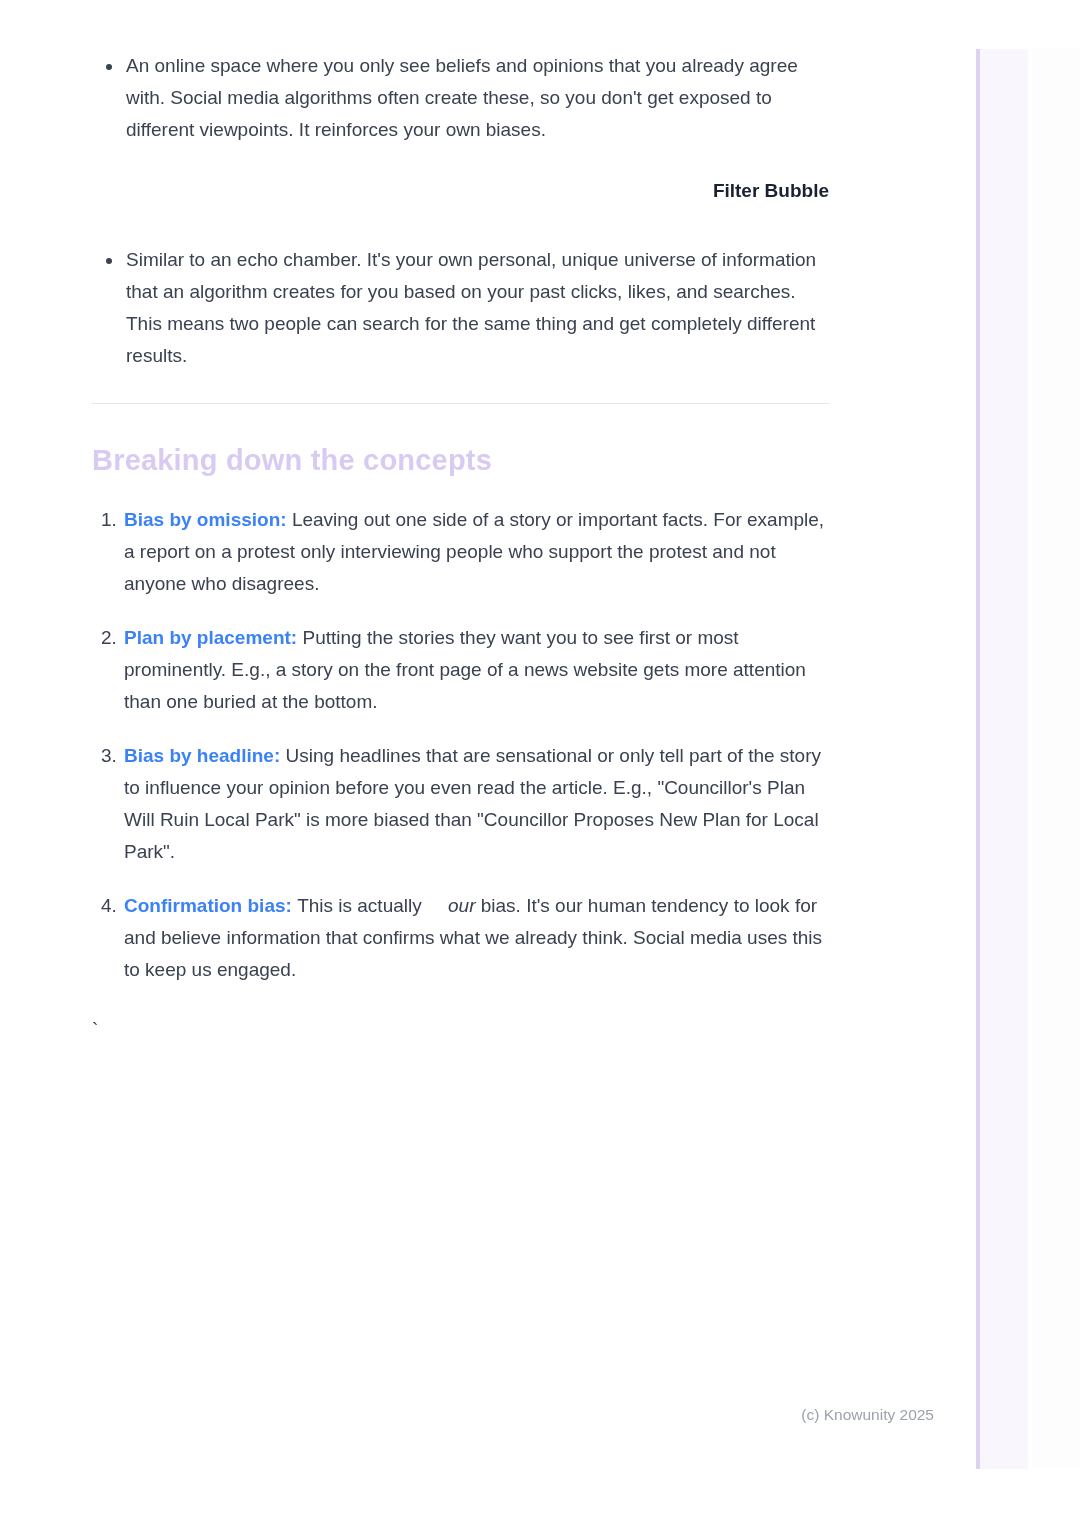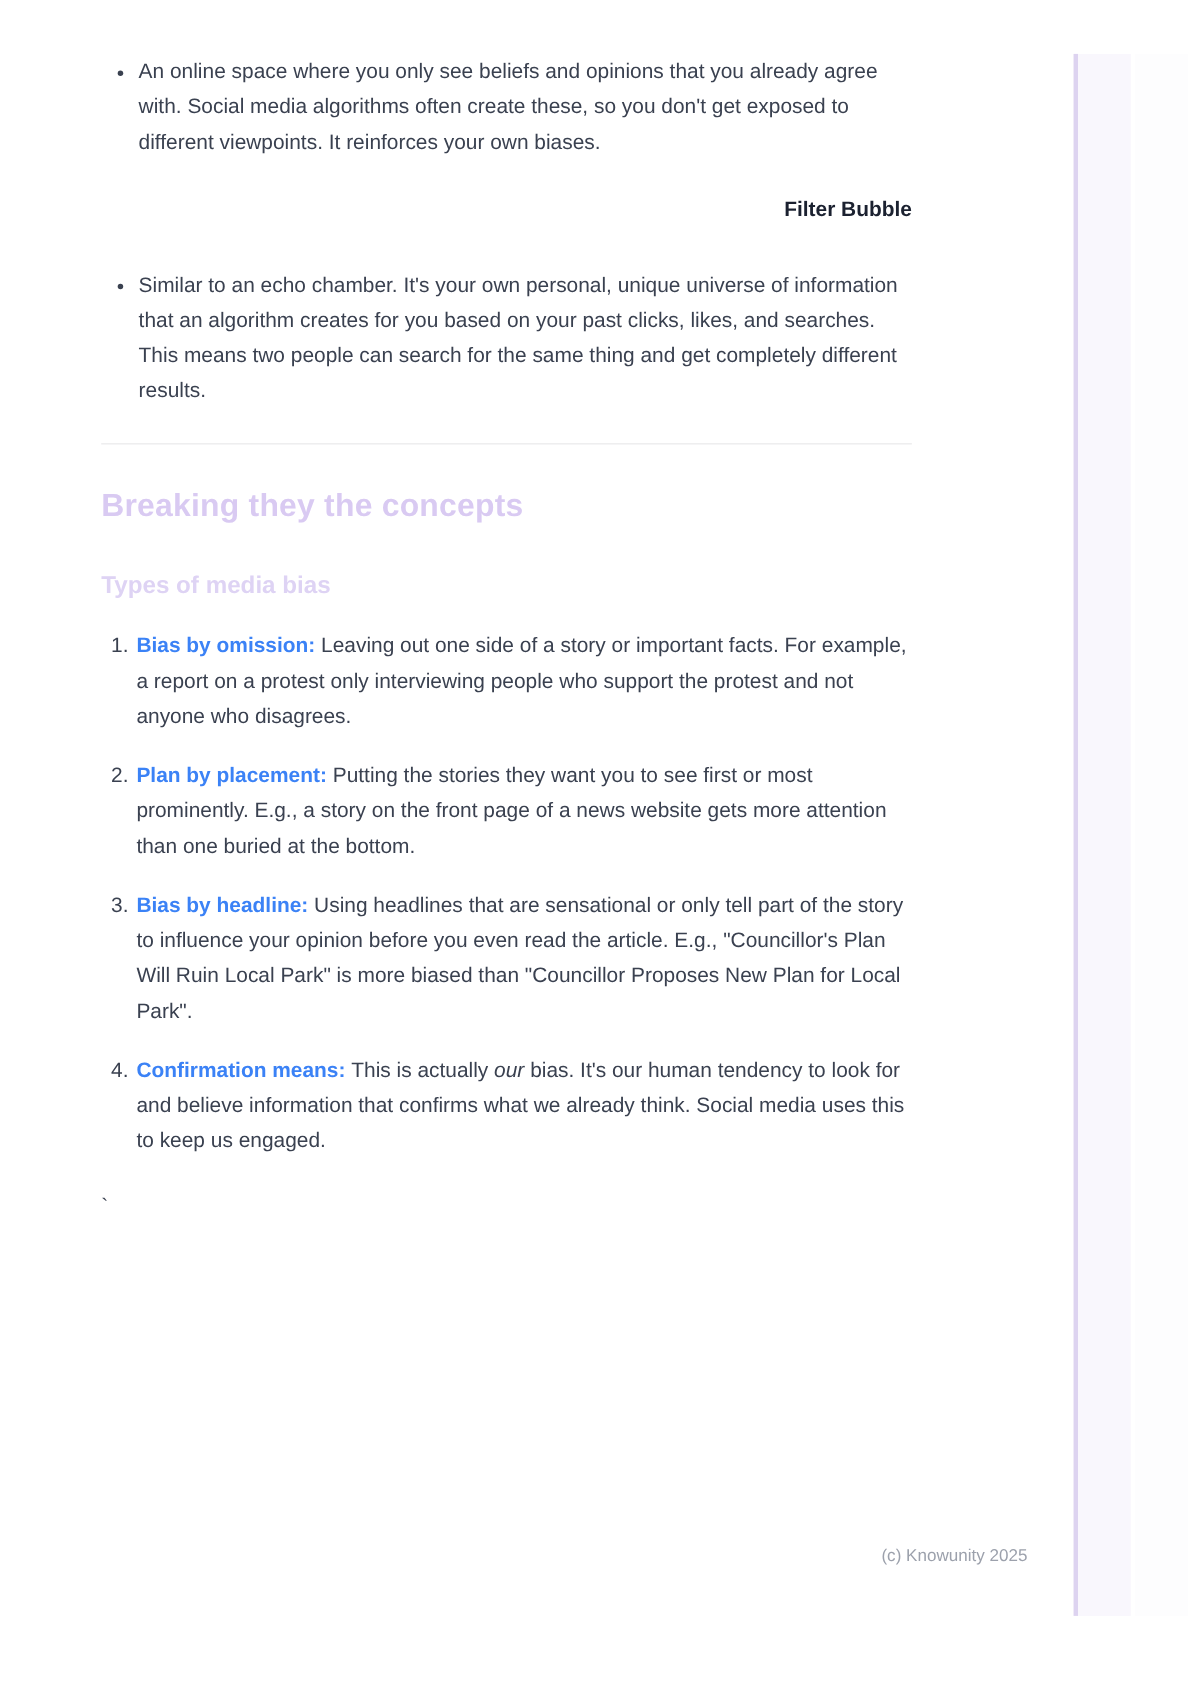--- a/index.html
+++ b/index.html
@@ -95,21 +95,21 @@
     margin-top: 26px;
     padding-left: 32px;
     font-size: 19px;
     line-height: 32px;
     color: #3a4150;
   }
   ol.bias-list li { position: relative; margin-bottom: 22px; }
   ol.bias-list li:last-child { margin-bottom: 0; }
   ol.bias-list .num { position: absolute; left: -23px; top: 0; }
   ol.bias-list .seg-bold { font-weight: bold; color: #3b82f6; }
-  ol.bias-list .seg-italic { font-style: italic; }
+  ol.bias-list .seg-italic { font-style: italic; margin-left: 21px; }
 
   .stray {
     margin-top: 28px;
     font-size: 19px;
     line-height: 32px;
     color: #3a4150;
   }
 
   .footer {
     position: absolute;
@@ -136,30 +136,29 @@
     </ul>
 
     <h3 class="filter-heading">Filter Bubble</h3>
 
     <ul class="bullets second">
       <li>Similar to an echo chamber. It's your own personal, unique universe of information that an algorithm creates for you based on your past clicks, likes, and searches. This means two people can search for the same thing and get completely different results.</li>
     </ul>
 
     <hr class="divider">
 
-    <h1 class="section-heading">Breaking they the concepts</h1>
+    <h1 class="section-heading">Breaking down the concepts</h1>
 
-    <h2 class="subsection-heading">Types of media bias</h2>
 
 
     <ol class="bias-list" id="bias-list">
         <li><span class="num">1.</span><span class="seg-bold">Bias by omission: </span><span class="seg-normal">Leaving out one side of a story or important facts. For example, a report on a protest only interviewing people who support the protest and not anyone who disagrees.</span></li>
         <li><span class="num">2.</span><span class="seg-bold">Plan by placement: </span><span class="seg-normal">Putting the stories they want you to see first or most prominently. E.g., a story on the front page of a news website gets more attention than one buried at the bottom.</span></li>
         <li><span class="num">3.</span><span class="seg-bold">Bias by headline: </span><span class="seg-normal">Using headlines that are sensational or only tell part of the story to influence your opinion before you even read the article. E.g., "Councillor's Plan Will Ruin Local Park" is more biased than "Councillor Proposes New Plan for Local Park".</span></li>
-        <li><span class="num">4.</span><span class="seg-bold">Confirmation means: </span><span class="seg-normal">This is actually </span><span class="seg-italic">our</span><span class="seg-normal"> bias. It's our human tendency to look for and believe information that confirms what we already think. Social media uses this to keep us engaged.</span></li>
+        <li><span class="num">4.</span><span class="seg-bold">Confirmation bias: </span><span class="seg-normal">This is actually </span><span class="seg-italic">our</span><span class="seg-normal"> bias. It's our human tendency to look for and believe information that confirms what we already think. Social media uses this to keep us engaged.</span></li>
       </ol>
 
     <div class="stray">`</div>
 
   </main>
 
   <div class="footer">(c) Knowunity 2025</div>
 
 </div>
 

